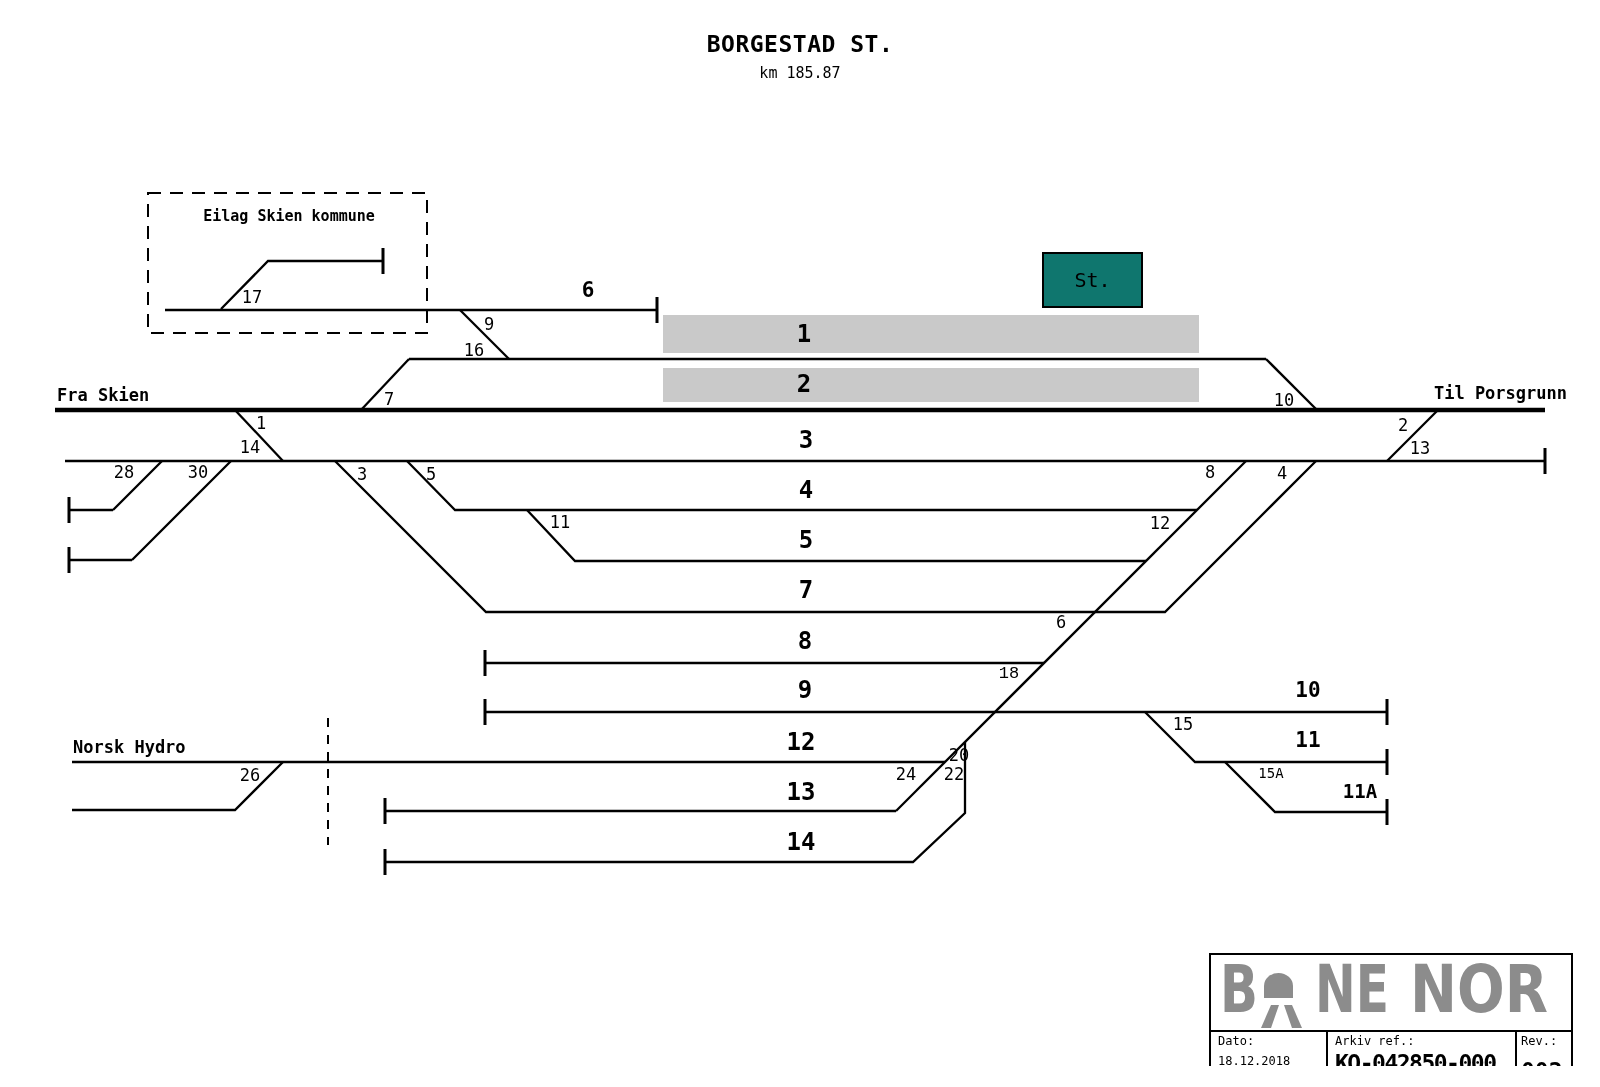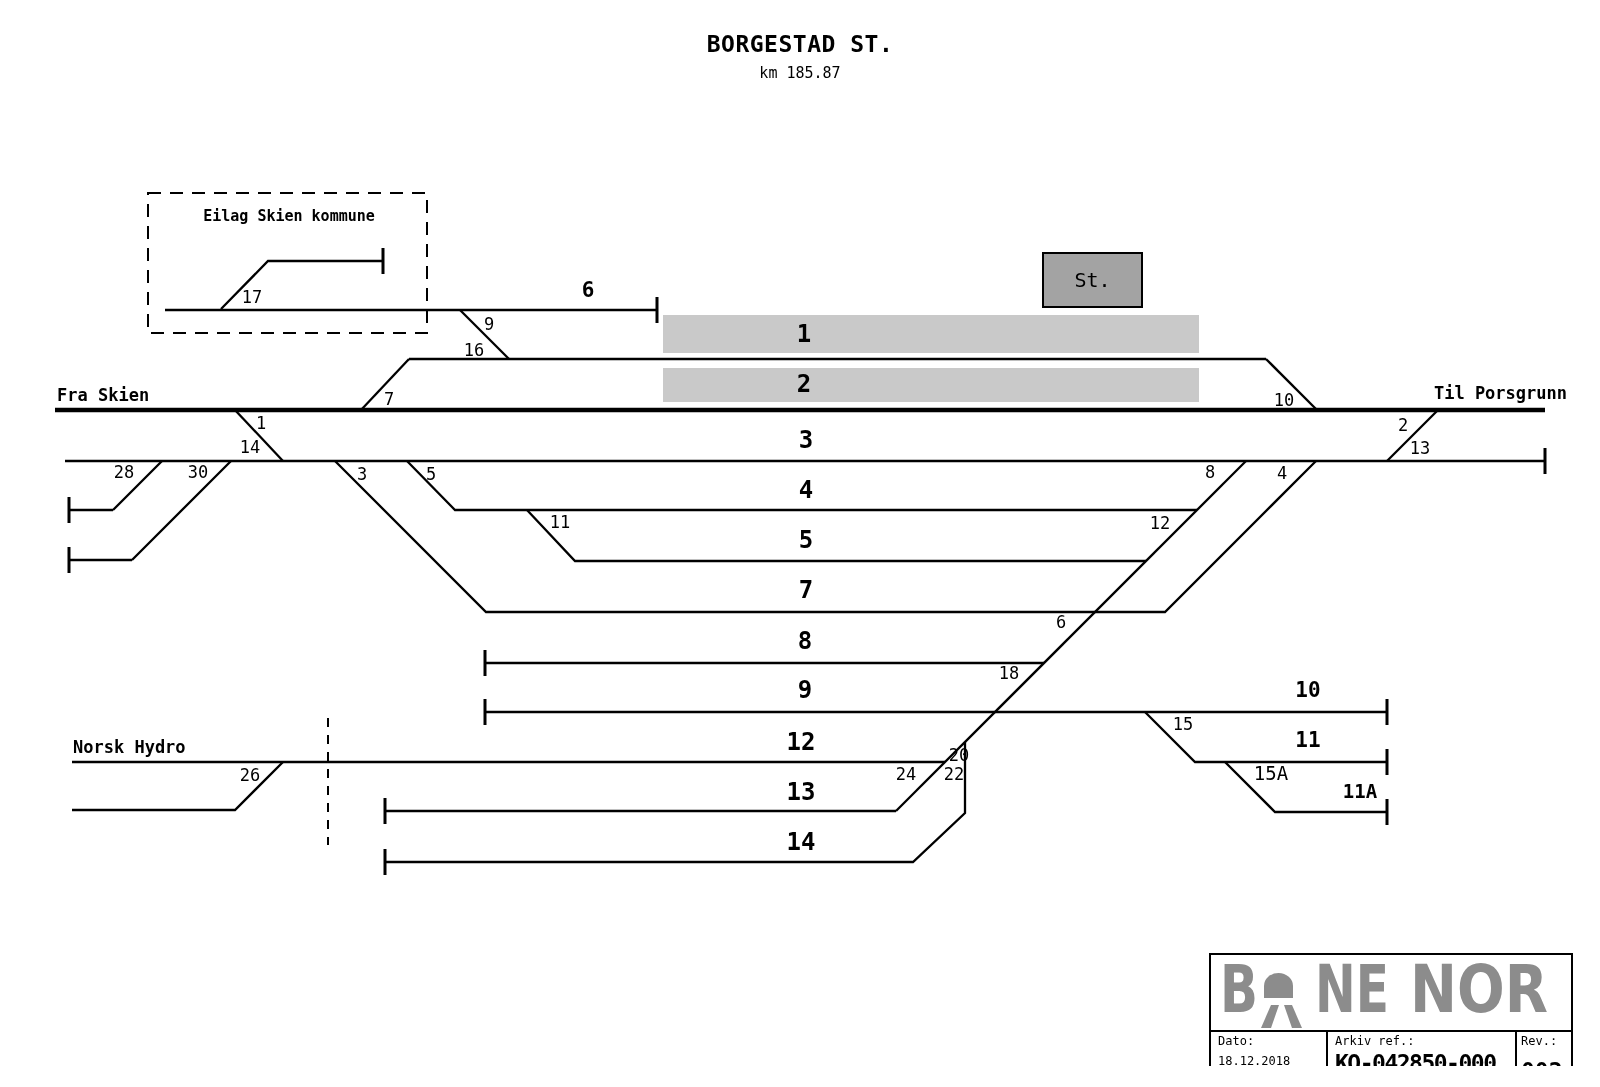--- a/index.html
+++ b/index.html
@@ -13,21 +13,21 @@
          font-size:23px;font-weight:bold;letter-spacing:0.5px;}
   .subtitle{position:absolute;left:0;right:0;top:64px;text-align:center;font-size:15px;}
   .dest{position:absolute;font-size:17px;font-weight:bold;line-height:1;}
   .fra{left:57px;top:387px;}
   .til{right:33px;top:385px;}
   .norsk{left:73px;top:739px;}
   .enclosure-label{position:absolute;left:289px;top:216px;transform:translate(-50%,-50%);
          font-size:15px;font-weight:bold;}
   .stbox{position:absolute;left:1042px;top:252px;width:101px;height:56px;border:2px solid #000;
          box-sizing:border-box;display:flex;align-items:center;justify-content:center;
-         font-size:20px;background:#a3a3a3;}
+         font-size:20px;background:#0f766e;}
   
   .tblock{position:absolute;left:1209px;top:953px;width:364px;height:132px;
           border:2px solid #000;box-sizing:border-box;background:#fff;}
   .tb-logo{height:77px;border-bottom:2px solid #000;box-sizing:border-box;position:relative;}
   .tb-row{display:flex;height:51px;}
   .tb-cell{box-sizing:border-box;padding:3px 0 0 7px;overflow:hidden;}
   .tb-c1{width:117px;border-right:2px solid #000;}
   .tb-c2{width:189px;border-right:2px solid #000;}
   .tb-c3{flex:1;padding-left:4px;}
   .tb-label{font-size:12px;line-height:1.1;}
@@ -123,27 +123,27 @@
       <div class="lbl switch-lbl" style="left: 362px; top: 474px;">3</div>
       <div class="lbl switch-lbl" style="left: 431px; top: 474px;">5</div>
       <div class="lbl switch-lbl" style="left: 560px; top: 522px;">11</div>
       <div class="lbl switch-lbl" style="left: 1160px; top: 523px;">12</div>
       <div class="lbl switch-lbl" style="left: 1210px; top: 472px;">8</div>
       <div class="lbl switch-lbl" style="left: 1282px; top: 473px;">4</div>
       <div class="lbl switch-lbl" style="left: 1284px; top: 400px;">10</div>
       <div class="lbl switch-lbl" style="left: 1403px; top: 425px;">2</div>
       <div class="lbl switch-lbl" style="left: 1420px; top: 448px;">13</div>
       <div class="lbl switch-lbl" style="left: 1061px; top: 622px;">6</div>
-      <div class="lbl switch-lbl" style="left: 1009px; top: 673px;">18</div>
+      <div class="lbl switch-lbl" style="left: 1009px; top: 673px; font-family: Liberation Mono, monospace;">18</div>
       <div class="lbl switch-lbl" style="left: 959px; top: 723px; margin-top: 32px;">20</div>
       <div class="lbl switch-lbl" style="left: 906px; top: 774px;">24</div>
       <div class="lbl switch-lbl" style="left: 954px; top: 774px;">22</div>
       <div class="lbl switch-lbl" style="left: 250px; top: 775px;">26</div>
       <div class="lbl switch-lbl" style="left: 1183px; top: 724px;">15</div>
-      <div class="lbl switch-lbl" style="left: 1271px; top: 773px; font-size: 19px;">15A</div>
+      <div class="lbl switch-lbl" style="left: 1271px; top: 773px; font-size: 14px;">15A</div>
     </div>
 
   <div class="tblock">
     <div class="tb-logo">
       <svg width="360" height="75" viewBox="0 0 360 75">
         <g fill="#8c8c8c" font-family="DejaVu Sans, sans-serif" font-weight="bold" font-size="66">
           <text x="9" y="57" textLength="38" lengthAdjust="spacingAndGlyphs">B</text>
           <text x="104" y="57" textLength="74" lengthAdjust="spacingAndGlyphs">NE</text>
           <text x="199" y="57" textLength="138" lengthAdjust="spacingAndGlyphs">NOR</text>
         </g>

